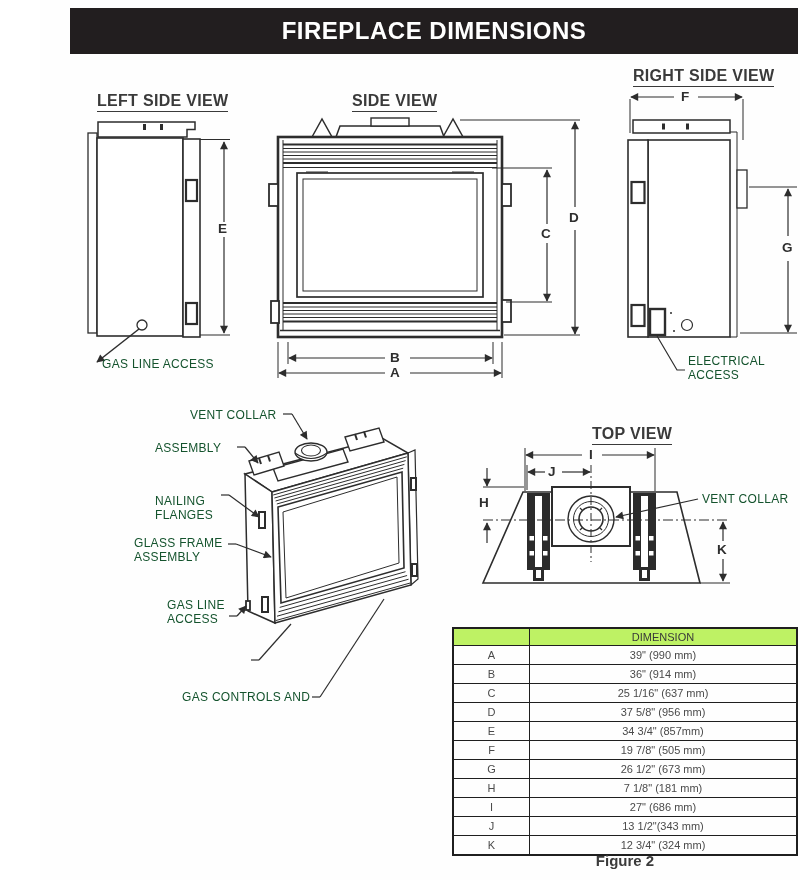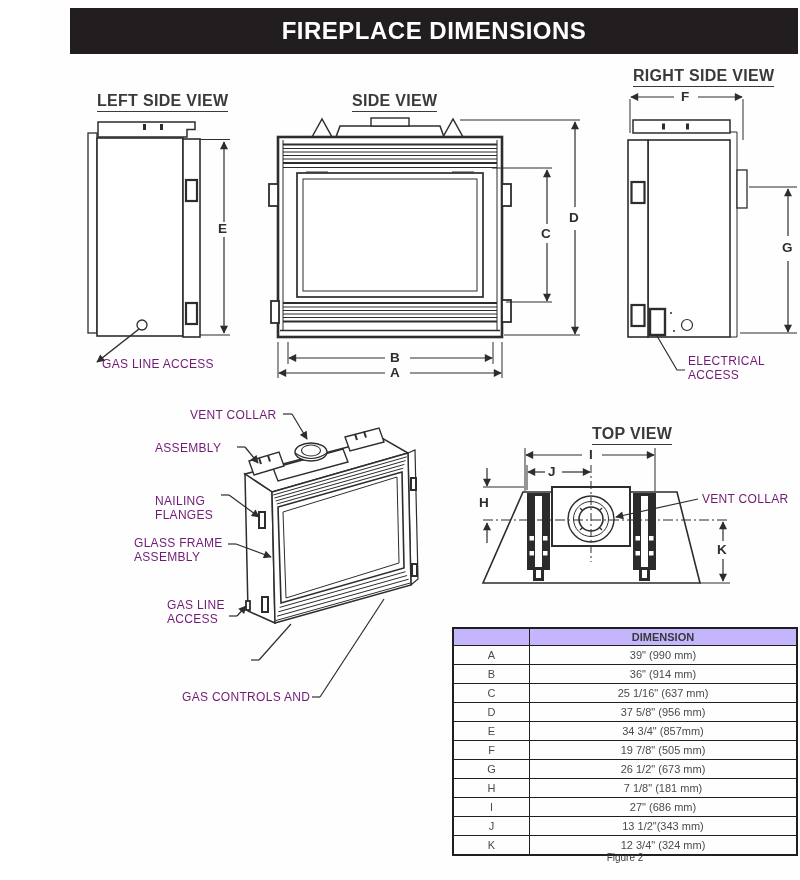--- a/index.html
+++ b/index.html
@@ -1,30 +1,30 @@
 <!DOCTYPE html>
 <html><head>
 <meta charset="utf-8">
 <style>
   html,body{margin:0;padding:0;background:#ffffff;}
   .page{position:relative;width:800px;height:880px;background:#fefefe;font-family:"Liberation Sans",sans-serif;overflow:hidden;margin-left:40px;}
   .title-bar{position:absolute;left:30px;top:8px;width:728px;height:46px;background:#221e1f;color:#ffffff;
              display:flex;align-items:center;justify-content:center;font-weight:bold;font-size:24px;letter-spacing:.5px;}
   svg.lines{position:absolute;left:0;top:0;}
-  .lbl{position:absolute;color:#701a75;font-size:12px;line-height:14px;letter-spacing:.3px;white-space:nowrap;}
+  .lbl{position:absolute;color:#14532d;font-size:12px;line-height:14px;letter-spacing:.3px;white-space:nowrap;}
   .lbl span{display:block;}
   .vt{position:absolute;color:#3a3a3a;font-weight:bold;font-size:16px;letter-spacing:.3px;
       border-bottom:1.5px solid #3a3a3a;padding-bottom:1px;white-space:nowrap;}
   .dim{position:absolute;color:#2e2e2e;font-weight:bold;font-size:13.5px;}
   .dim-table{position:absolute;left:412px;top:627px;width:346px;border-collapse:collapse;font-size:11px;color:#4a4a4a;
              border:2px solid #1f1f1f;table-layout:fixed;}
   .dim-table th,.dim-table td{border:1px solid #1f1f1f;text-align:center;padding:0;height:18px;}
-  .dim-table thead th{background:#c4b5fd;height:16px;font-weight:bold;color:#383838;}
+  .dim-table thead th{background:#bef264;height:16px;font-weight:normal;color:#383838;}
   .dim-table .c1{width:75px;}
-  .fig{position:absolute;left:412px;top:852px;width:346px;text-align:center;font-weight:normal;font-size:10px;color:#3b3b3b;}
+  .fig{position:absolute;left:412px;top:852px;width:346px;text-align:center;font-weight:bold;font-size:15px;color:#3b3b3b;}
 </style>
 </head>
 <body>
 
 <div class="page">
 
   <div class="title-bar">
     <span>FIREPLACE DIMENSIONS</span>
   </div>
 

